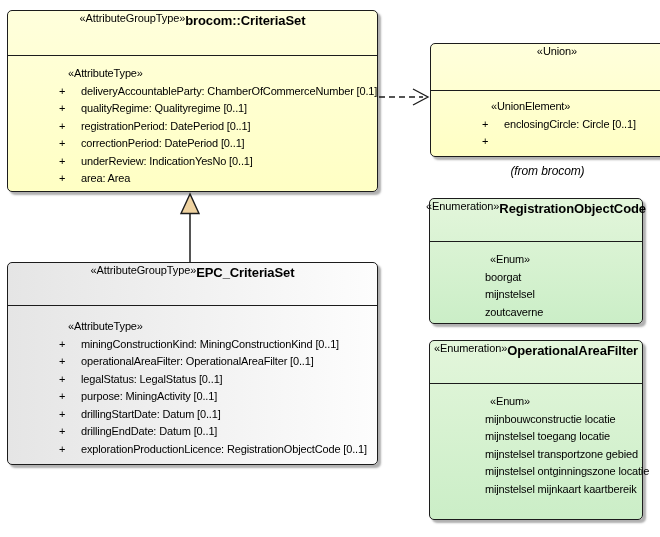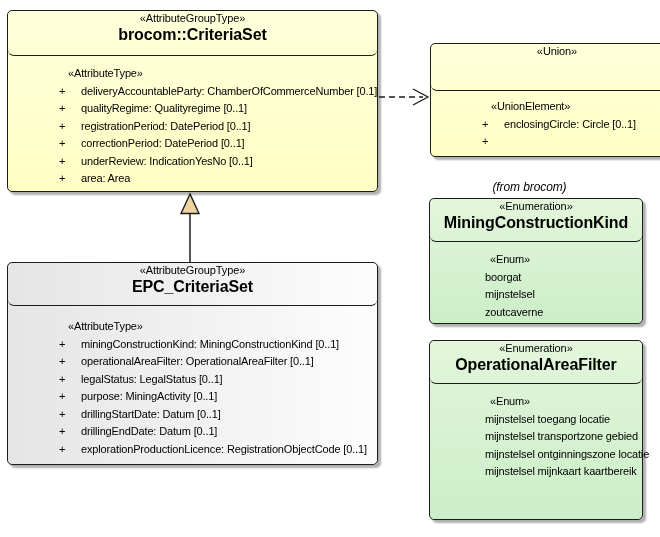--- a/index.html
+++ b/index.html
@@ -10,26 +10,25 @@
   .uml-box{
     position:absolute;box-sizing:border-box;
     border:1.5px solid #1c1c1c;border-radius:5px;
     box-shadow:3px 3px 2px rgba(150,150,150,0.75);
   }
   .fill-yellow{background:linear-gradient(to bottom,#ffffdc 0%,#ffffc4 100%);}
   .fill-green{background:linear-gradient(to bottom,#e3f6db 0%,#cbeec7 100%);}
   .fill-gray{background:linear-gradient(to right,#e5e5e5 0%,#fdfdfd 100%);}
   .box-header{
     box-sizing:border-box;border-bottom:1.5px solid #1c1c1c;
-    display:flex;flex-direction:column;
+    display:flex;justify-content:center;
     text-align:center;
-    border-radius:6px;
   }
   .stereo{font-size:11px;line-height:14px;letter-spacing:-0.1px;}
-  .cname{font-size:16px;line-height:15px;font-weight:bold;margin-top:2px;letter-spacing:-0.1px;}
+  .cname{font-size:13px;line-height:15px;font-weight:bold;margin-top:2px;letter-spacing:-0.1px;}
   .box-body{font-size:11px;letter-spacing:-0.15px;margin-left:44px;}
   .section-label{padding-left:16px;line-height:17.5px;}
   .attr-row{position:relative;padding-left:29px;line-height:17.5px;white-space:nowrap;}
   .vis{position:absolute;left:7px;top:0;}
   .lit-row{padding-left:11px;line-height:17.5px;white-space:nowrap;}
   .origin-note{
     position:absolute;text-align:center;font-size:12px;font-style:italic;
     letter-spacing:-0.1px;
   }
   #connector-layer{position:absolute;left:0;top:0;pointer-events:none;}
@@ -82,42 +81,43 @@
       <div class="attr-row">
         <span class="vis">+</span>
         <span>enclosingCircle: Circle [0..1]</span>
       </div>
       <div class="attr-row">
         <span class="vis">+</span>
       </div>
     </div>
   </div>
 
-  <div class="origin-note" style="left:422px;top:164px;width:215px;margin-top:16px;">(from brocom)</div>
+  <div class="origin-note" style="left:440px;top:164px;width:215px;">(from brocom)</div>
 
   <div class="uml-box fill-green" style="left:429px;top:198px;width:214px;height:126px;">
     <div class="box-header" style="height:43px;">
       <div class="stereo">«Enumeration»</div>
-      <div class="cname">MiningConstructionKind</div>
+      <div class="cname">RegistrationObjectCode</div>
     </div>
     <div class="box-body" style="padding-top:9px;">
       <div class="section-label">«Enum»</div>
       <div class="lit-row">boorgat</div>
       <div class="lit-row">mijnstelsel</div>
       <div class="lit-row">zoutcaverne</div>
     </div>
   </div>
 
   <div class="uml-box fill-green" style="left:429px;top:340px;width:214px;height:180px;">
     <div class="box-header" style="height:43px;">
       <div class="stereo">«Enumeration»</div>
       <div class="cname">OperationalAreaFilter</div>
     </div>
     <div class="box-body" style="padding-top:9px;">
       <div class="section-label">«Enum»</div>
+      <div class="lit-row">mijnbouwconstructie locatie</div>
       <div class="lit-row">mijnstelsel toegang locatie</div>
       <div class="lit-row">mijnstelsel transportzone gebied</div>
       <div class="lit-row">mijnstelsel ontginningszone locatie</div>
       <div class="lit-row">mijnstelsel mijnkaart kaartbereik</div>
     </div>
   </div>
 
   <div class="uml-box fill-gray" style="left:7px;top:262px;width:371px;height:203px;">
     <div class="box-header" style="height:43px;">
       <div class="stereo">«AttributeGroupType»</div>

